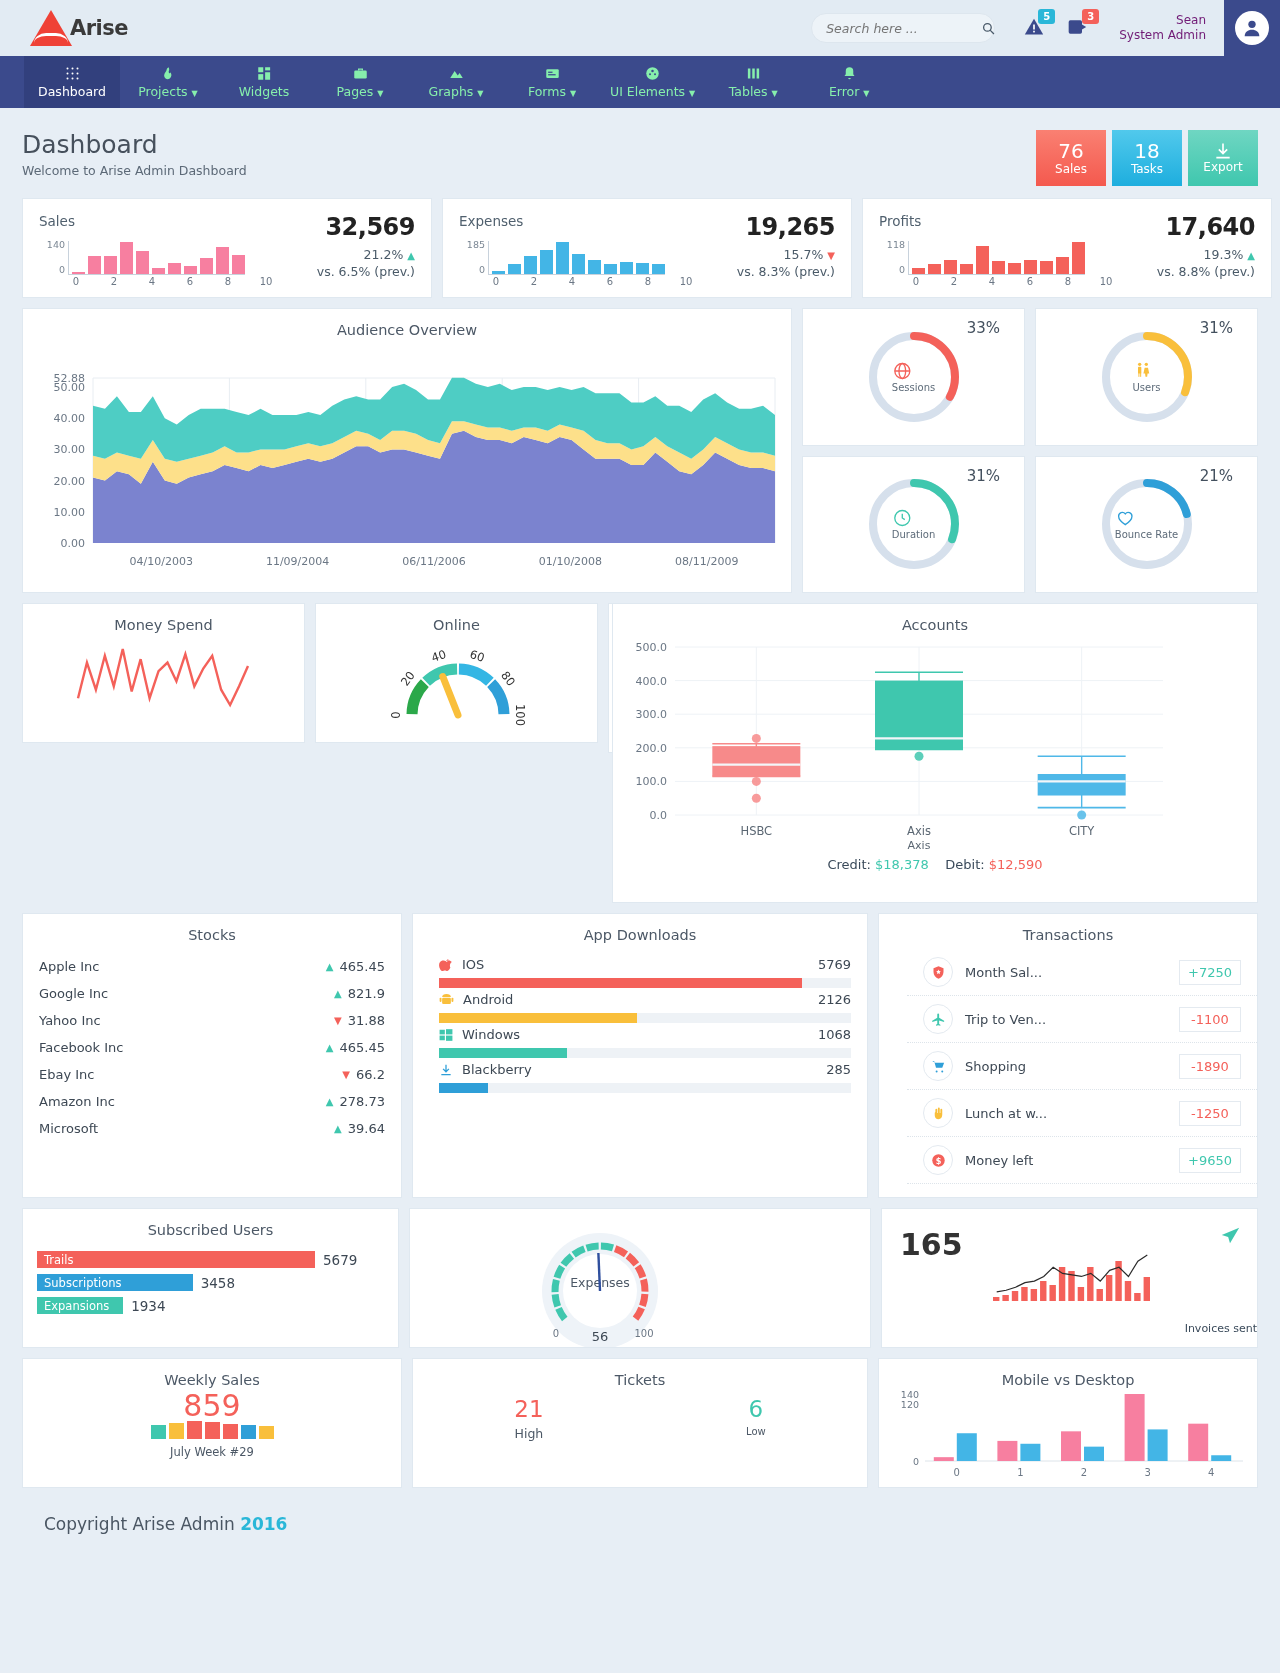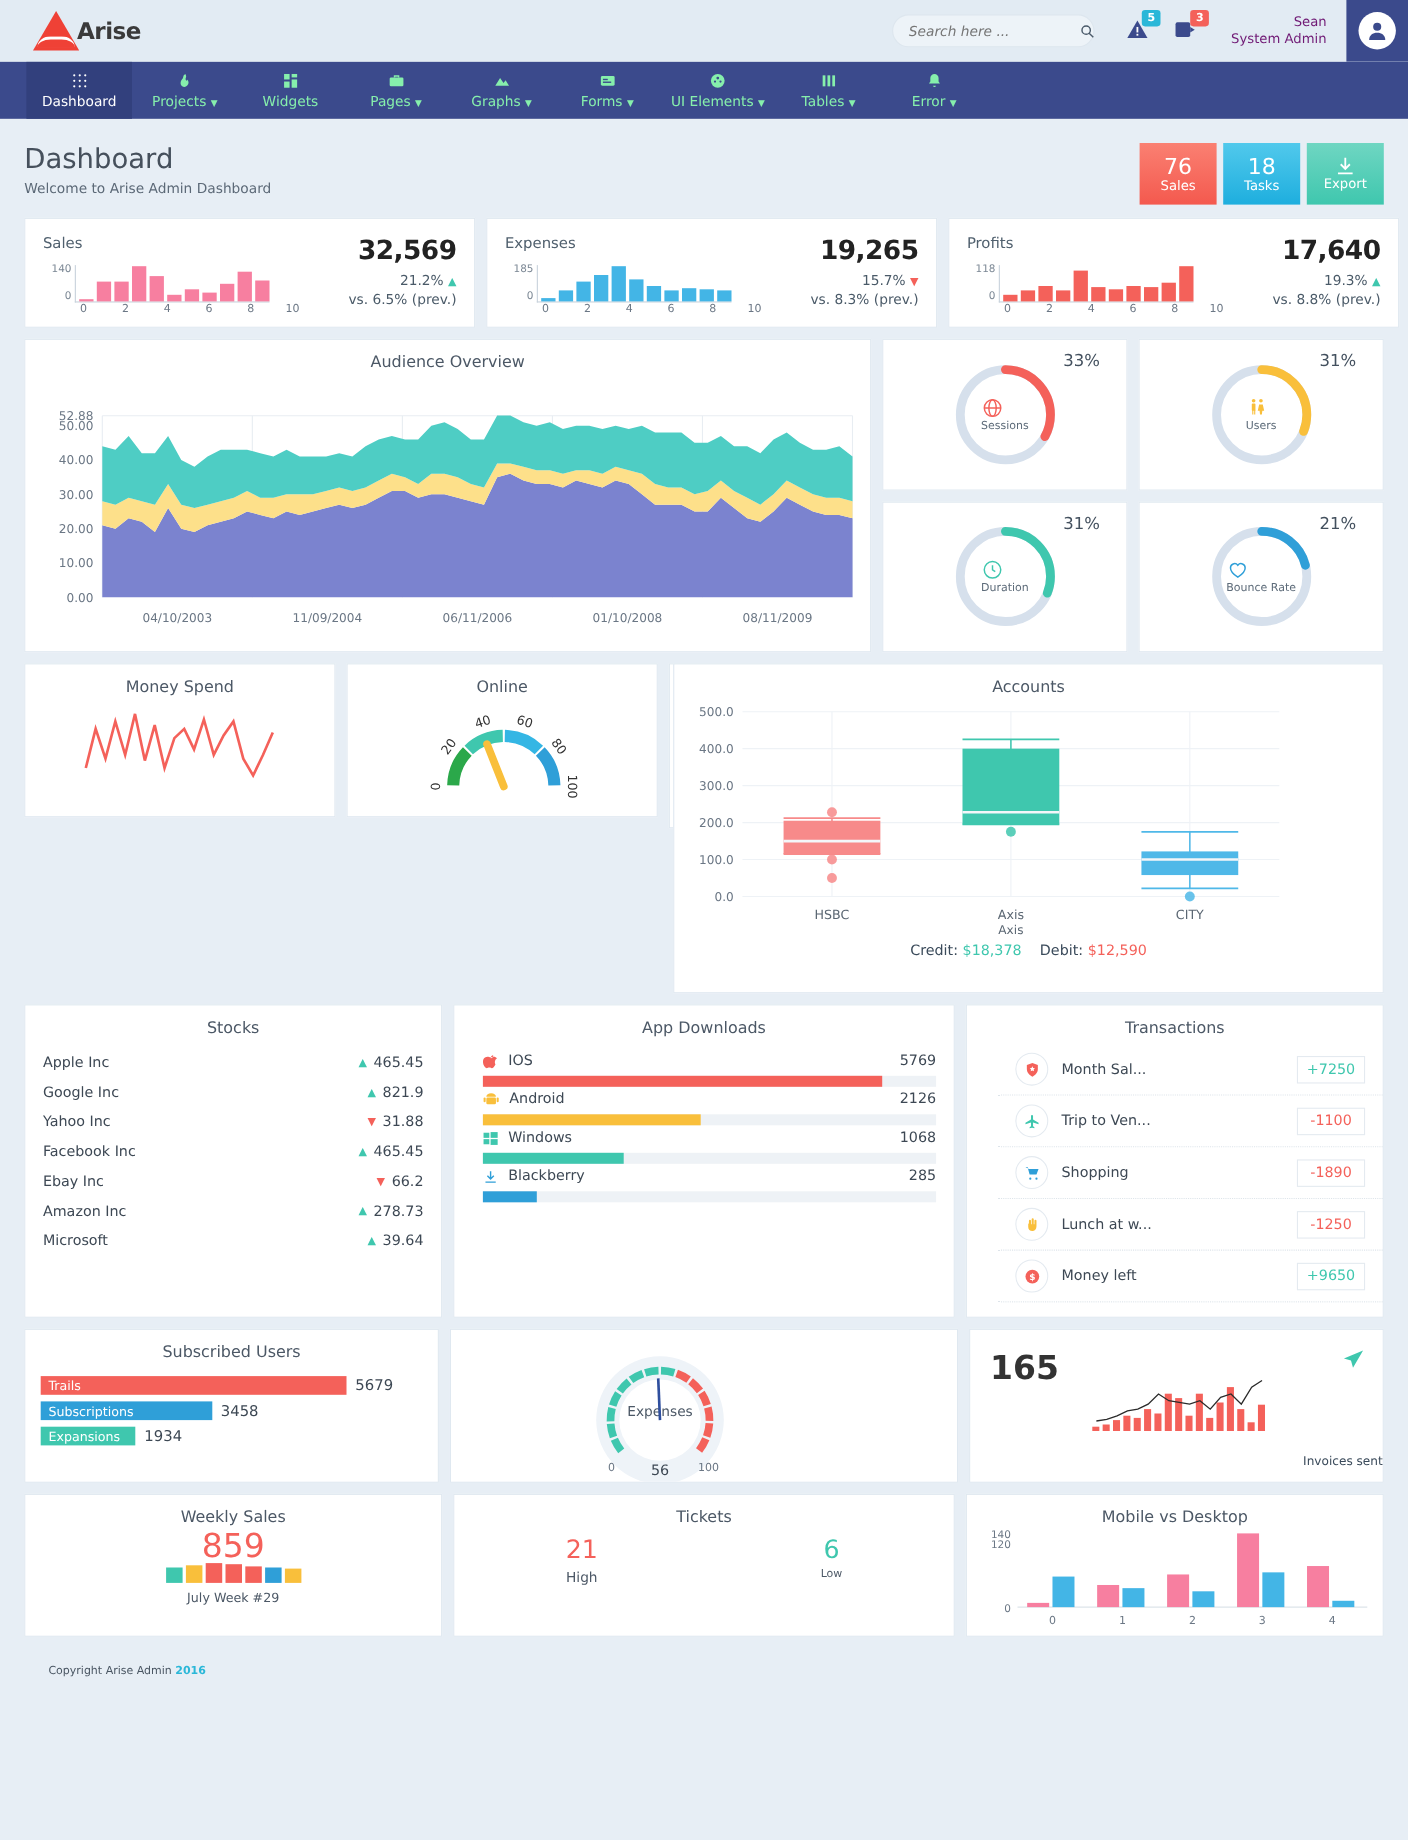--- a/index.html
+++ b/index.html
@@ -128,21 +128,21 @@
   .tx-amt { min-width:62px; text-align:center; font-size:13px; padding:4px 6px; border:1px solid #e4eaf0;}
 
   .sub-row { display:flex; align-items:center; padding:3px 14px; font-size:11.5px; }
   .sub-bar { height:17px; color:#fff; display:flex; align-items:center; padding-left:7px; }
   .sub-val { margin-left:8px; font-size:13.5px; color:#3d4854; }
 
   .big-num { font-size:30px; font-weight:bold; color:#333; }
   .weekly-num { font-size:30px; color:#f4615a; text-align:center; font-weight:normal;}
   .tick-num { font-size:23px; text-align:center; }
 
-  .footer { font-size:10px; color:#4a5663; padding:16px 22px; }
+  .footer { font-size:17px; color:#4a5663; padding:16px 22px; }
   .footer b { color:#2ab7d8; }
   svg { display:block; }
 </style>
 </head>
 <body>
 
 <div class="topbar">
   <div class="brand">
     <div class="brand-mark">
       <div class="tri"></div>

